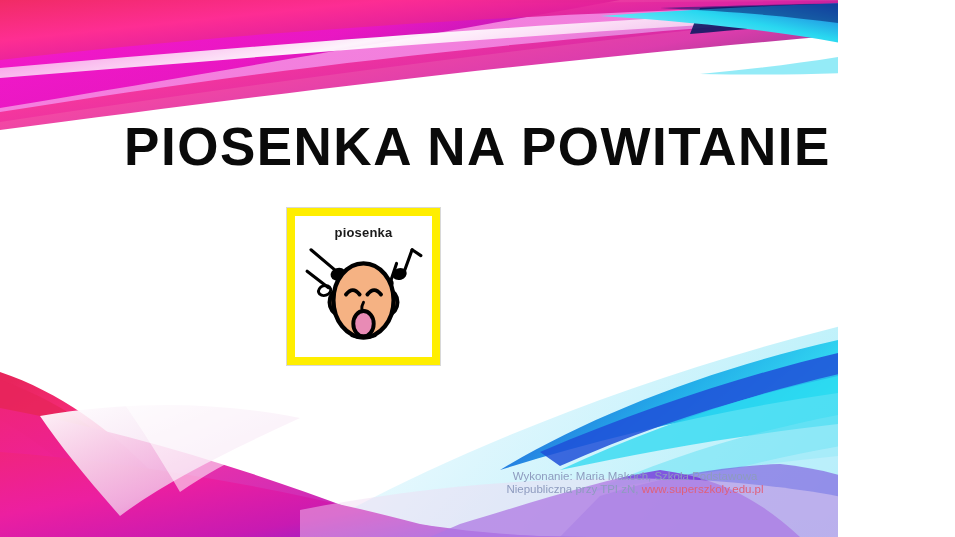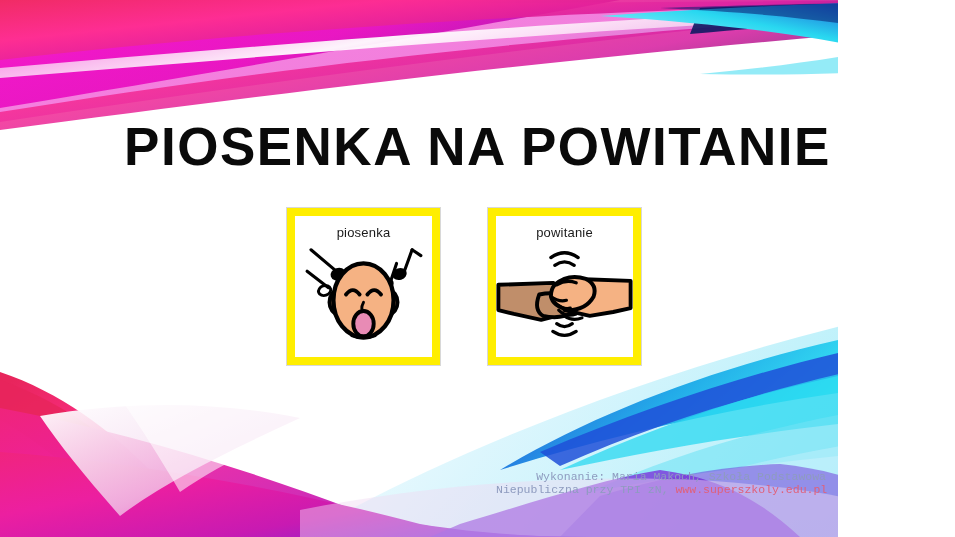--- a/index.html
+++ b/index.html
@@ -38,21 +38,22 @@
     line-height: 1.1;
     white-space: nowrap;
   }
 
   
   .cards {
     position: absolute;
     left: 287px;
     top: 208px;
     display: flex;
-    gap: 48px;
+    gap: 63px;
+    font-weight: bold;
   }
   .card {
     position: relative;
     width: 153px;
     height: 157px;
     background: #ffffff;
     border: 8px solid #ffee00;
     box-sizing: border-box;
     box-shadow: 0 0 0 1px #d8d8d8;
   }
@@ -71,28 +72,28 @@
     position: absolute;
     left: 0;
     top: 26px;
     width: 100%;
     height: 105px;
   }
 
   
   .credit {
     position: absolute;
-    left: 496px;
+    left: 470px;
     top: 470px;
     width: 330px;
-    font-family: Liberation Mono, monospace;
+    font-family: Liberation Sans, sans-serif;
     font-size: 11.5px;
     line-height: 13px;
     color: #8e9bbf;
-    text-align: right;
+    text-align: center;
     white-space: nowrap;
   }
   .credit .url {
     color: #e0607a;
   }
 </style>
 </head>
 <body>
 
 <div id="slide">
@@ -220,51 +221,20 @@
         <path d="M74,54 Q81,45 88,54" fill="none" stroke="#000000" stroke-width="4" stroke-linecap="round"></path>
 
         <path d="M70,62 Q66,70 71,71" fill="none" stroke="#000000" stroke-width="3" stroke-linecap="round"></path>
 
         <ellipse cx="70" cy="84" rx="10.5" ry="13" fill="#e88bb5" stroke="#000000" stroke-width="4"></ellipse>
 
         <path d="M58,96 Q70,101 82,96" fill="none" stroke="#000000" stroke-width="3.5" stroke-linecap="round"></path>
       </svg>
     </div>
 
-    <div class="card">
-      <div class="card-label">powitanie</div>
-      <svg class="card-art" viewBox="0 0 140 108" preserveAspectRatio="xMidYMid meet">
-
-        <g fill="none" stroke="#000000" stroke-width="3.4" stroke-linecap="round">
-          <path d="M56,16 Q70,6 84,16"></path>
-          <path d="M60,24 Q70,17 80,24"></path>
-        </g>
-
-        <path d="M2,44 L58,42 L74,50 L70,74 L46,80 L18,74 L2,70 Z" fill="#c08e6a" stroke="#000000" stroke-width="4" stroke-linejoin="round"></path>
-        <path d="M44,54 Q62,50 78,58 Q86,64 80,72 Q66,80 48,76 Q38,70 44,54 Z" fill="#c08e6a" stroke="#000000" stroke-width="4" stroke-linejoin="round"></path>
-
-        <path d="M138,40 L84,38 L68,46 L70,70 L96,76 L120,72 L138,68 Z" fill="#f5b283" stroke="#000000" stroke-width="4" stroke-linejoin="round"></path>
-
-        <path d="M60,44 Q74,32 92,38 Q104,44 100,56 Q92,70 74,70 Q58,66 56,56 Q56,48 60,44 Z" fill="#f5b283" stroke="#000000" stroke-width="4" stroke-linejoin="round"></path>
-
-        <path d="M62,44 Q72,38 82,42" fill="none" stroke="#000000" stroke-width="3.4" stroke-linecap="round"></path>
-
-        <g fill="none" stroke="#000000" stroke-width="3.2" stroke-linecap="round">
-          <path d="M60,62 Q68,70 76,68"></path>
-          <path d="M64,70 Q72,78 82,74"></path>
-          <path d="M70,76 Q78,82 88,78"></path>
-          <path d="M56,56 Q64,62 72,60"></path>
-        </g>
-
-        <g fill="none" stroke="#000000" stroke-width="3.4" stroke-linecap="round">
-          <path d="M58,92 Q70,100 82,92"></path>
-          <path d="M62,84 Q70,90 78,84"></path>
-        </g>
-      </svg>
-    </div>
 
   </div>
 
   <div class="credit">
     <div>Wykonanie: Maria Makoch, Szkoła Podstawowa</div>
     <div><span>Niepubliczna przy TPI zN, </span><span class="url">www.superszkoly.edu.pl</span></div>
   </div>
 
 </div>
 

